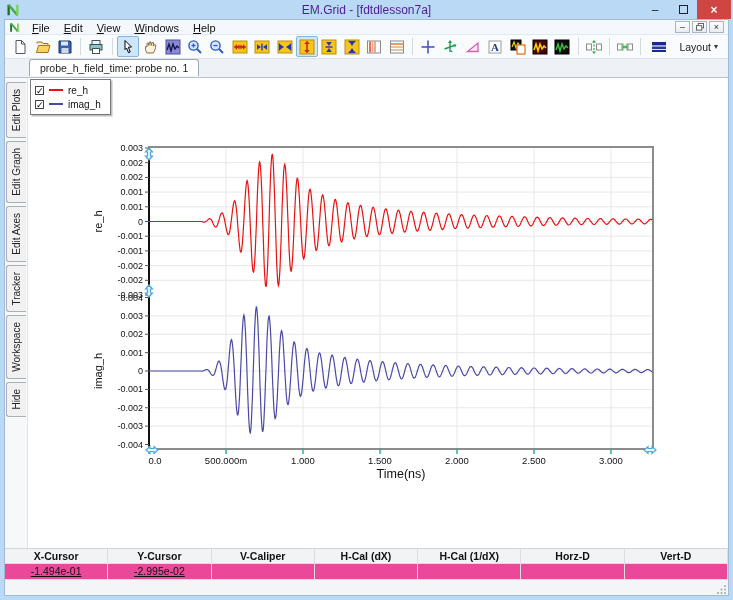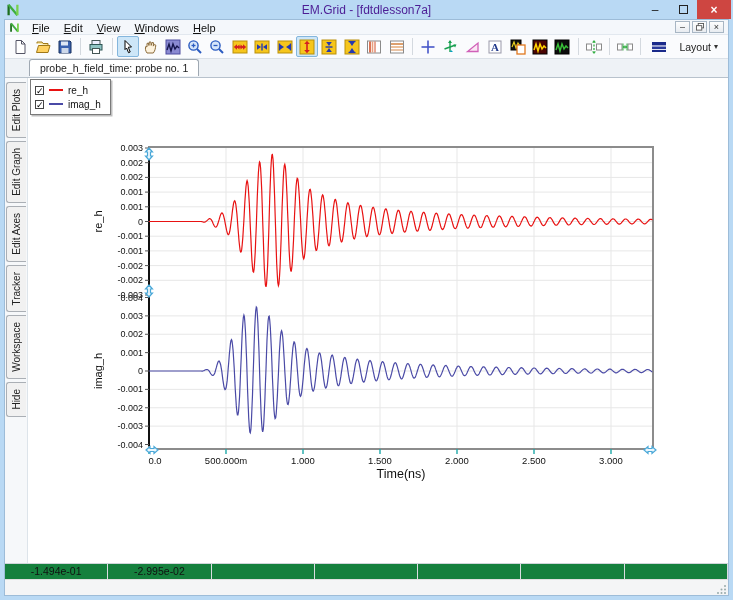--- a/index.html
+++ b/index.html
@@ -54,21 +54,21 @@
   .lg-check { width:9px; height:9px; border:1px solid #444; background:#fff; font-size:9px; line-height:8px; text-align:center; color:#000; }
   .lg-line { width:14px; height:2px; margin:0 5px; }
   .lg-label { font-size:10px; color:#111; }
 
   
   .statusbar { border-top:1px solid #cfd5da; }
   .st-table { display:flex; flex-direction:column; }
   .st-row { display:flex; }
   .st-cell { flex:1; font-size:10.5px; text-align:center; padding:1px 0; border-right:1px solid #d9dde1; }
   .st-head .st-cell { background:#f1f3f5; color:#111; font-weight:bold; border-bottom:1px solid #d9dde1; }
-  .st-val .st-cell { background:#15803d; color:#111; height:15px; }
+  .st-val .st-cell { background:#ec4899; color:#111; height:15px;text-decoration:underline; }
   .st-strip { height:16px; background:#f4f5f6; border-top:1px solid #e0e0e0; position:relative; }
   .grip { position:absolute; right:1px; bottom:1px; }
 </style>
 </head>
 <body>
 
 <div class="window">
 
   <div class="titlebar">
     <svg class="tb-logo" viewBox="0 0 16 16">
@@ -439,20 +439,29 @@
             <path d="M121 70 l3.5 4 h-2 v4 h2 l-3.5 4 l-3.5 -4 h2 v-4 h-2 Z" fill="#eaf6fd" stroke="#4aa8d8" stroke-width="1.2"></path>
             <path d="M121 207 l3.5 4 h-2 v4 h2 l-3.5 4 l-3.5 -4 h2 v-4 h-2 Z" fill="#eaf6fd" stroke="#4aa8d8" stroke-width="1.2"></path>
             <path d="M118 372 l4 -3.5 v2 h4 v-2 l4 3.5 l-4 3.5 v-2 h-4 v2 Z" fill="#eaf6fd" stroke="#4aa8d8" stroke-width="1.2"></path>
             <path d="M616 372 l4 -3.5 v2 h4 v-2 l4 3.5 l-4 3.5 v-2 h-4 v2 Z" fill="#eaf6fd" stroke="#4aa8d8" stroke-width="1.2"></path>
           </svg>
       </div>
     </div>
 
     <div class="statusbar">
       <div class="st-table">
+        <div class="st-row st-head" id="st-head">
+            <span class="st-cell">X-Cursor</span>
+            <span class="st-cell">Y-Cursor</span>
+            <span class="st-cell">V-Caliper</span>
+            <span class="st-cell">H-Cal (dX)</span>
+            <span class="st-cell">H-Cal (1/dX)</span>
+            <span class="st-cell">Horz-D</span>
+            <span class="st-cell">Vert-D</span>
+          </div>
         <div class="st-row st-val" id="st-val">
             <span class="st-cell">-1.494e-01</span>
             <span class="st-cell">-2.995e-02</span>
             <span class="st-cell"></span>
             <span class="st-cell"></span>
             <span class="st-cell"></span>
             <span class="st-cell"></span>
             <span class="st-cell"></span>
           </div>
       </div>

